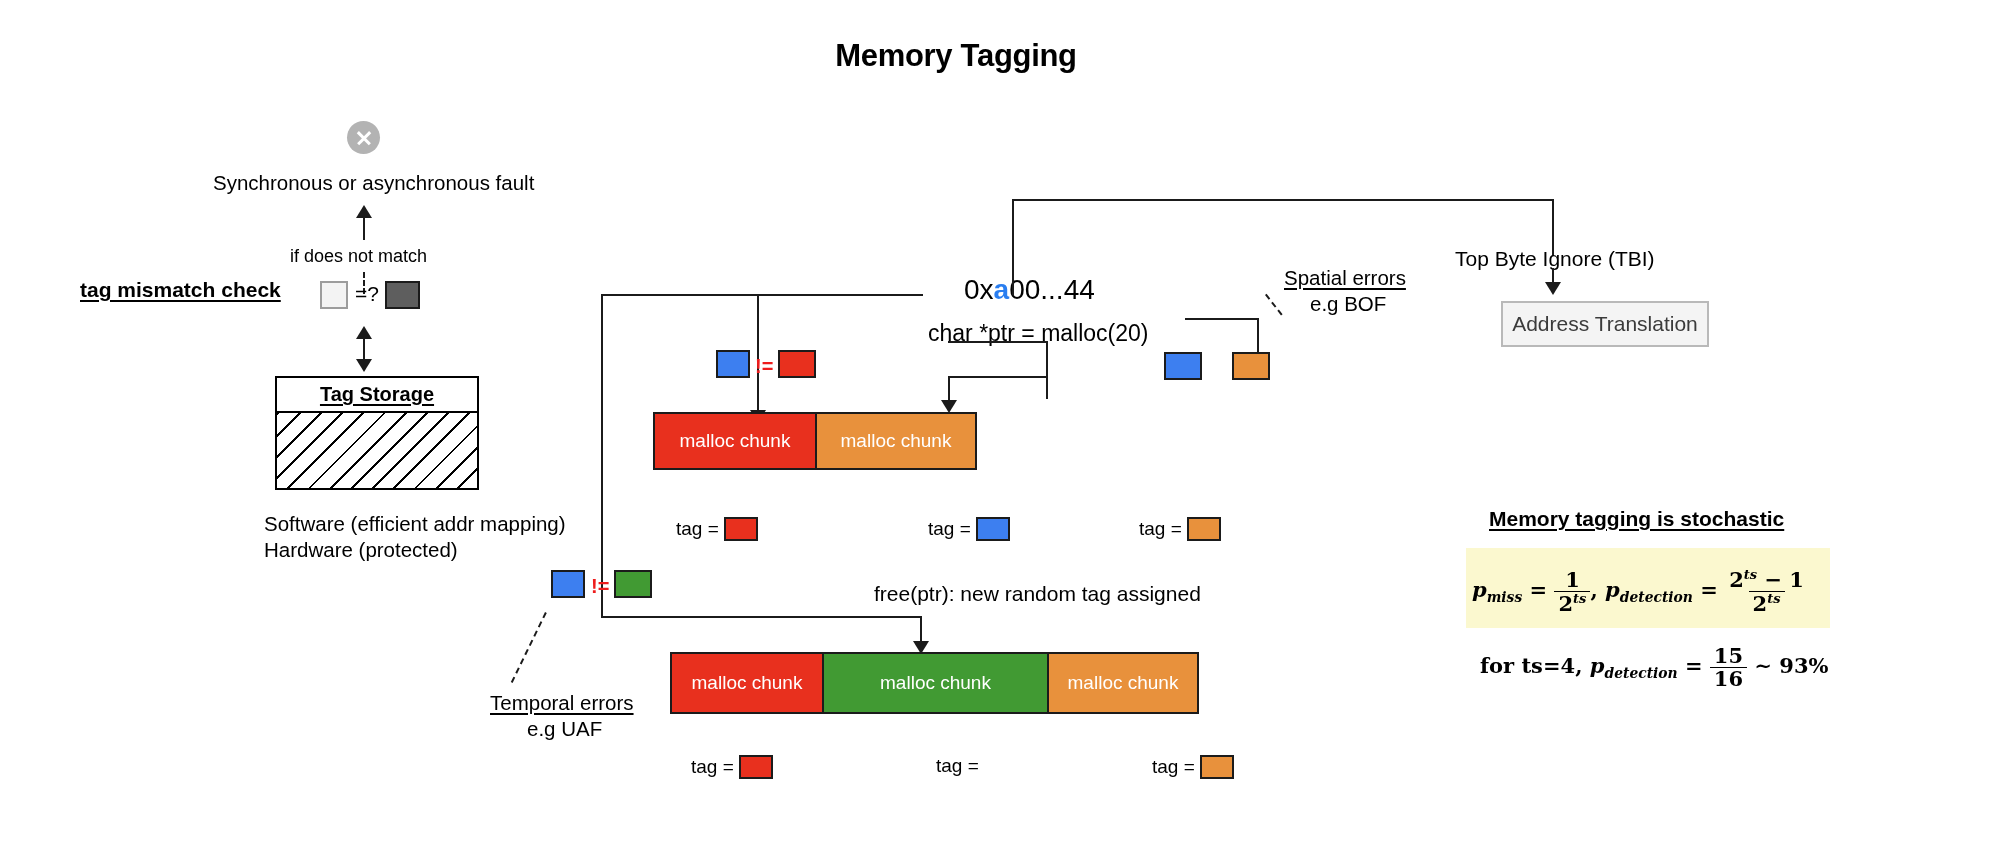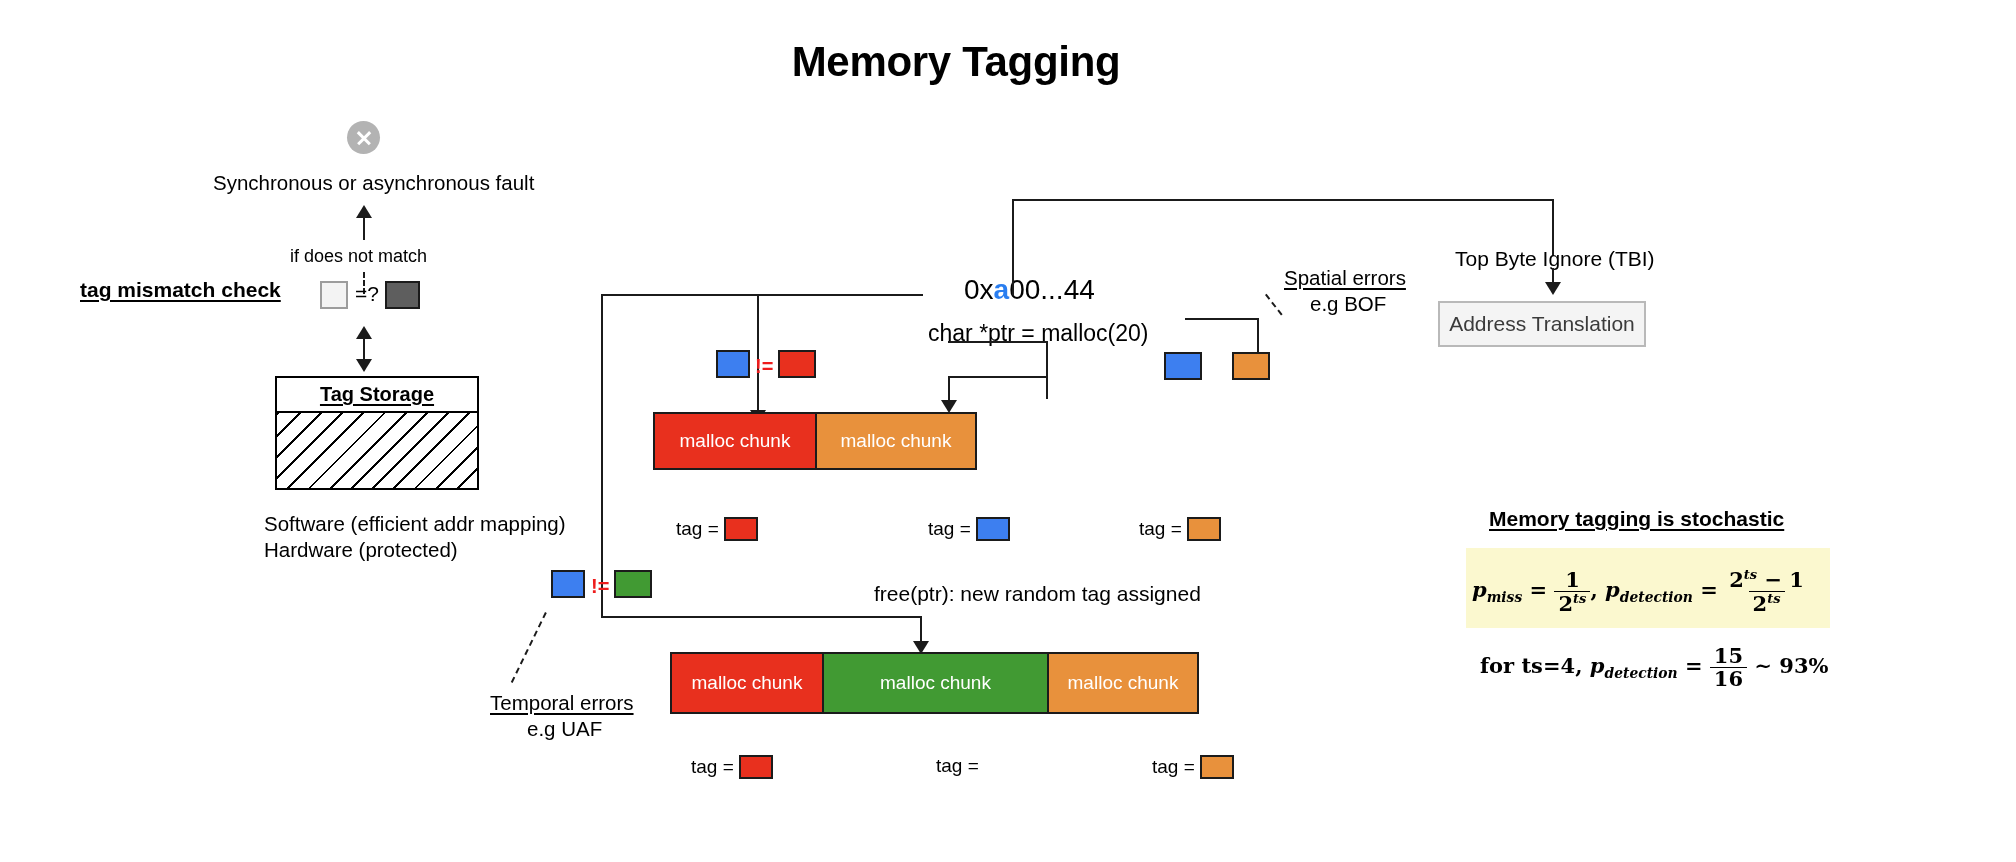--- a/index.html
+++ b/index.html
@@ -5,21 +5,21 @@
   html,body{margin:0;padding:0;background:#ffffff;}
   body{
     width:2016px;height:862px;position:relative;overflow:hidden;
     font-family:"Liberation Sans", sans-serif;
     color:#000;
     -webkit-font-smoothing:antialiased;
   }
   .abs{position:absolute;}
   .title{
     left:0;top:38px;width:1912px;text-align:center;
-    font-size:42px;font-weight:bold;letter-spacing:-0.3px;
+    font-size:31px;font-weight:bold;letter-spacing:-0.3px;
   }
   
   .lbl{font-size:20.5px;line-height:26px;white-space:nowrap;}
   .lbl-u{font-size:20.5px;line-height:26px;white-space:nowrap;text-decoration:underline;text-underline-offset:3px;}
   .bold-u{font-size:21px;font-weight:bold;white-space:nowrap;text-decoration:underline;text-underline-offset:3px;}
   .small{font-size:18px;line-height:24px;white-space:nowrap;}
 
   .hline{background:#1b1b1b;height:2px;}
   .vline{background:#1b1b1b;width:2px;}
   .dash-v{border-left:2px dashed #1b1b1b;width:0;}
@@ -164,21 +164,21 @@
 
 <div class="abs lbl-u" style="left:1284px;top:265px;">Spatial errors</div>
 <div class="abs lbl" style="left:1310px;top:291px;">e.g BOF</div>
 
 <div class="abs vline" style="left:1012px;top:199px;height:96px;"></div>
 <div class="abs hline" style="left:1012px;top:199px;width:542px;"></div>
 <div class="abs vline" style="left:1552px;top:199px;height:57px;"></div>
 <div class="abs lbl" style="left:1455px;top:246px;font-size:21px;">Top Byte Ignore (TBI)</div>
 <div class="abs vline" style="left:1552px;top:268px;height:18px;"></div>
 <div class="abs arr-down" style="left:1545px;top:282px;"></div>
-<div class="abs addrbox" style="left:1438px;top:301px;">
+<div class="abs addrbox" style="left:1501px;top:301px;">
   <span>Address Translation</span>
 </div>
 
 <div class="abs bar" style="left:653px;top:412px;">
   <div class="seg c-red" style="width:160px;">malloc chunk</div>
   <div class="seg c-orange" style="width:160px;">malloc chunk</div>
 </div>
 
 <div class="abs tagrow" style="left:676px;top:517px;">
   <span>tag =</span>

